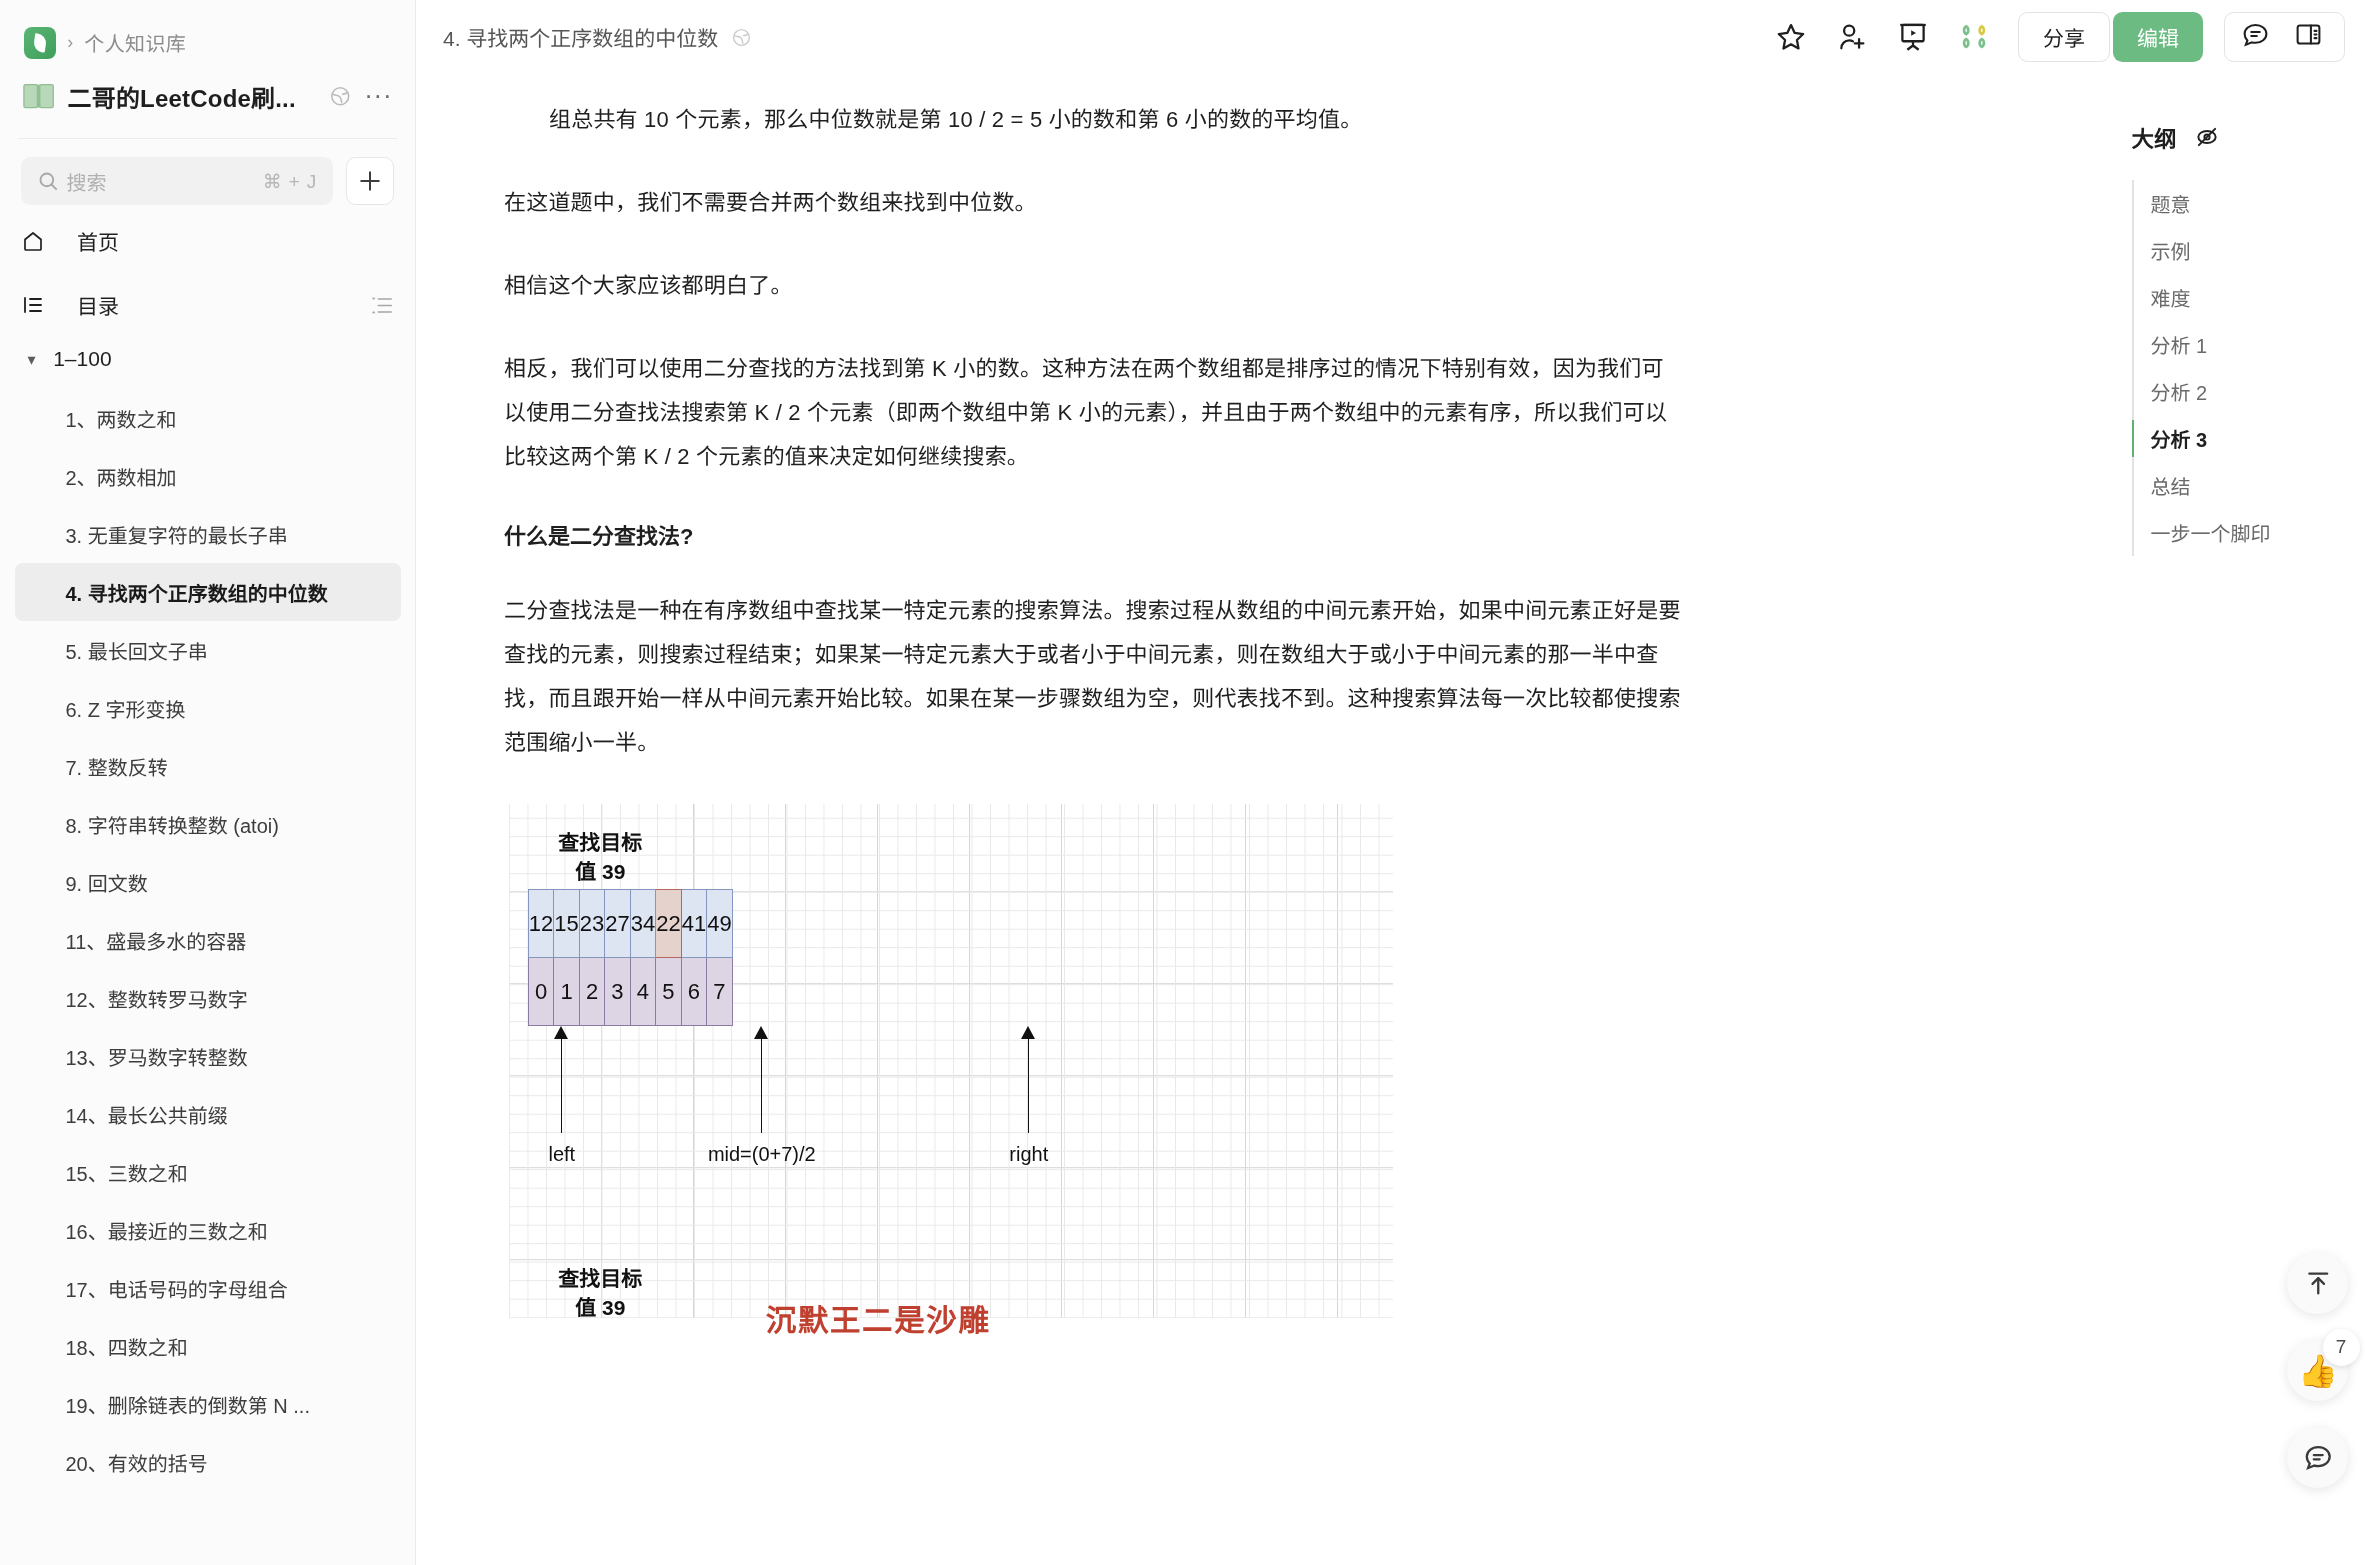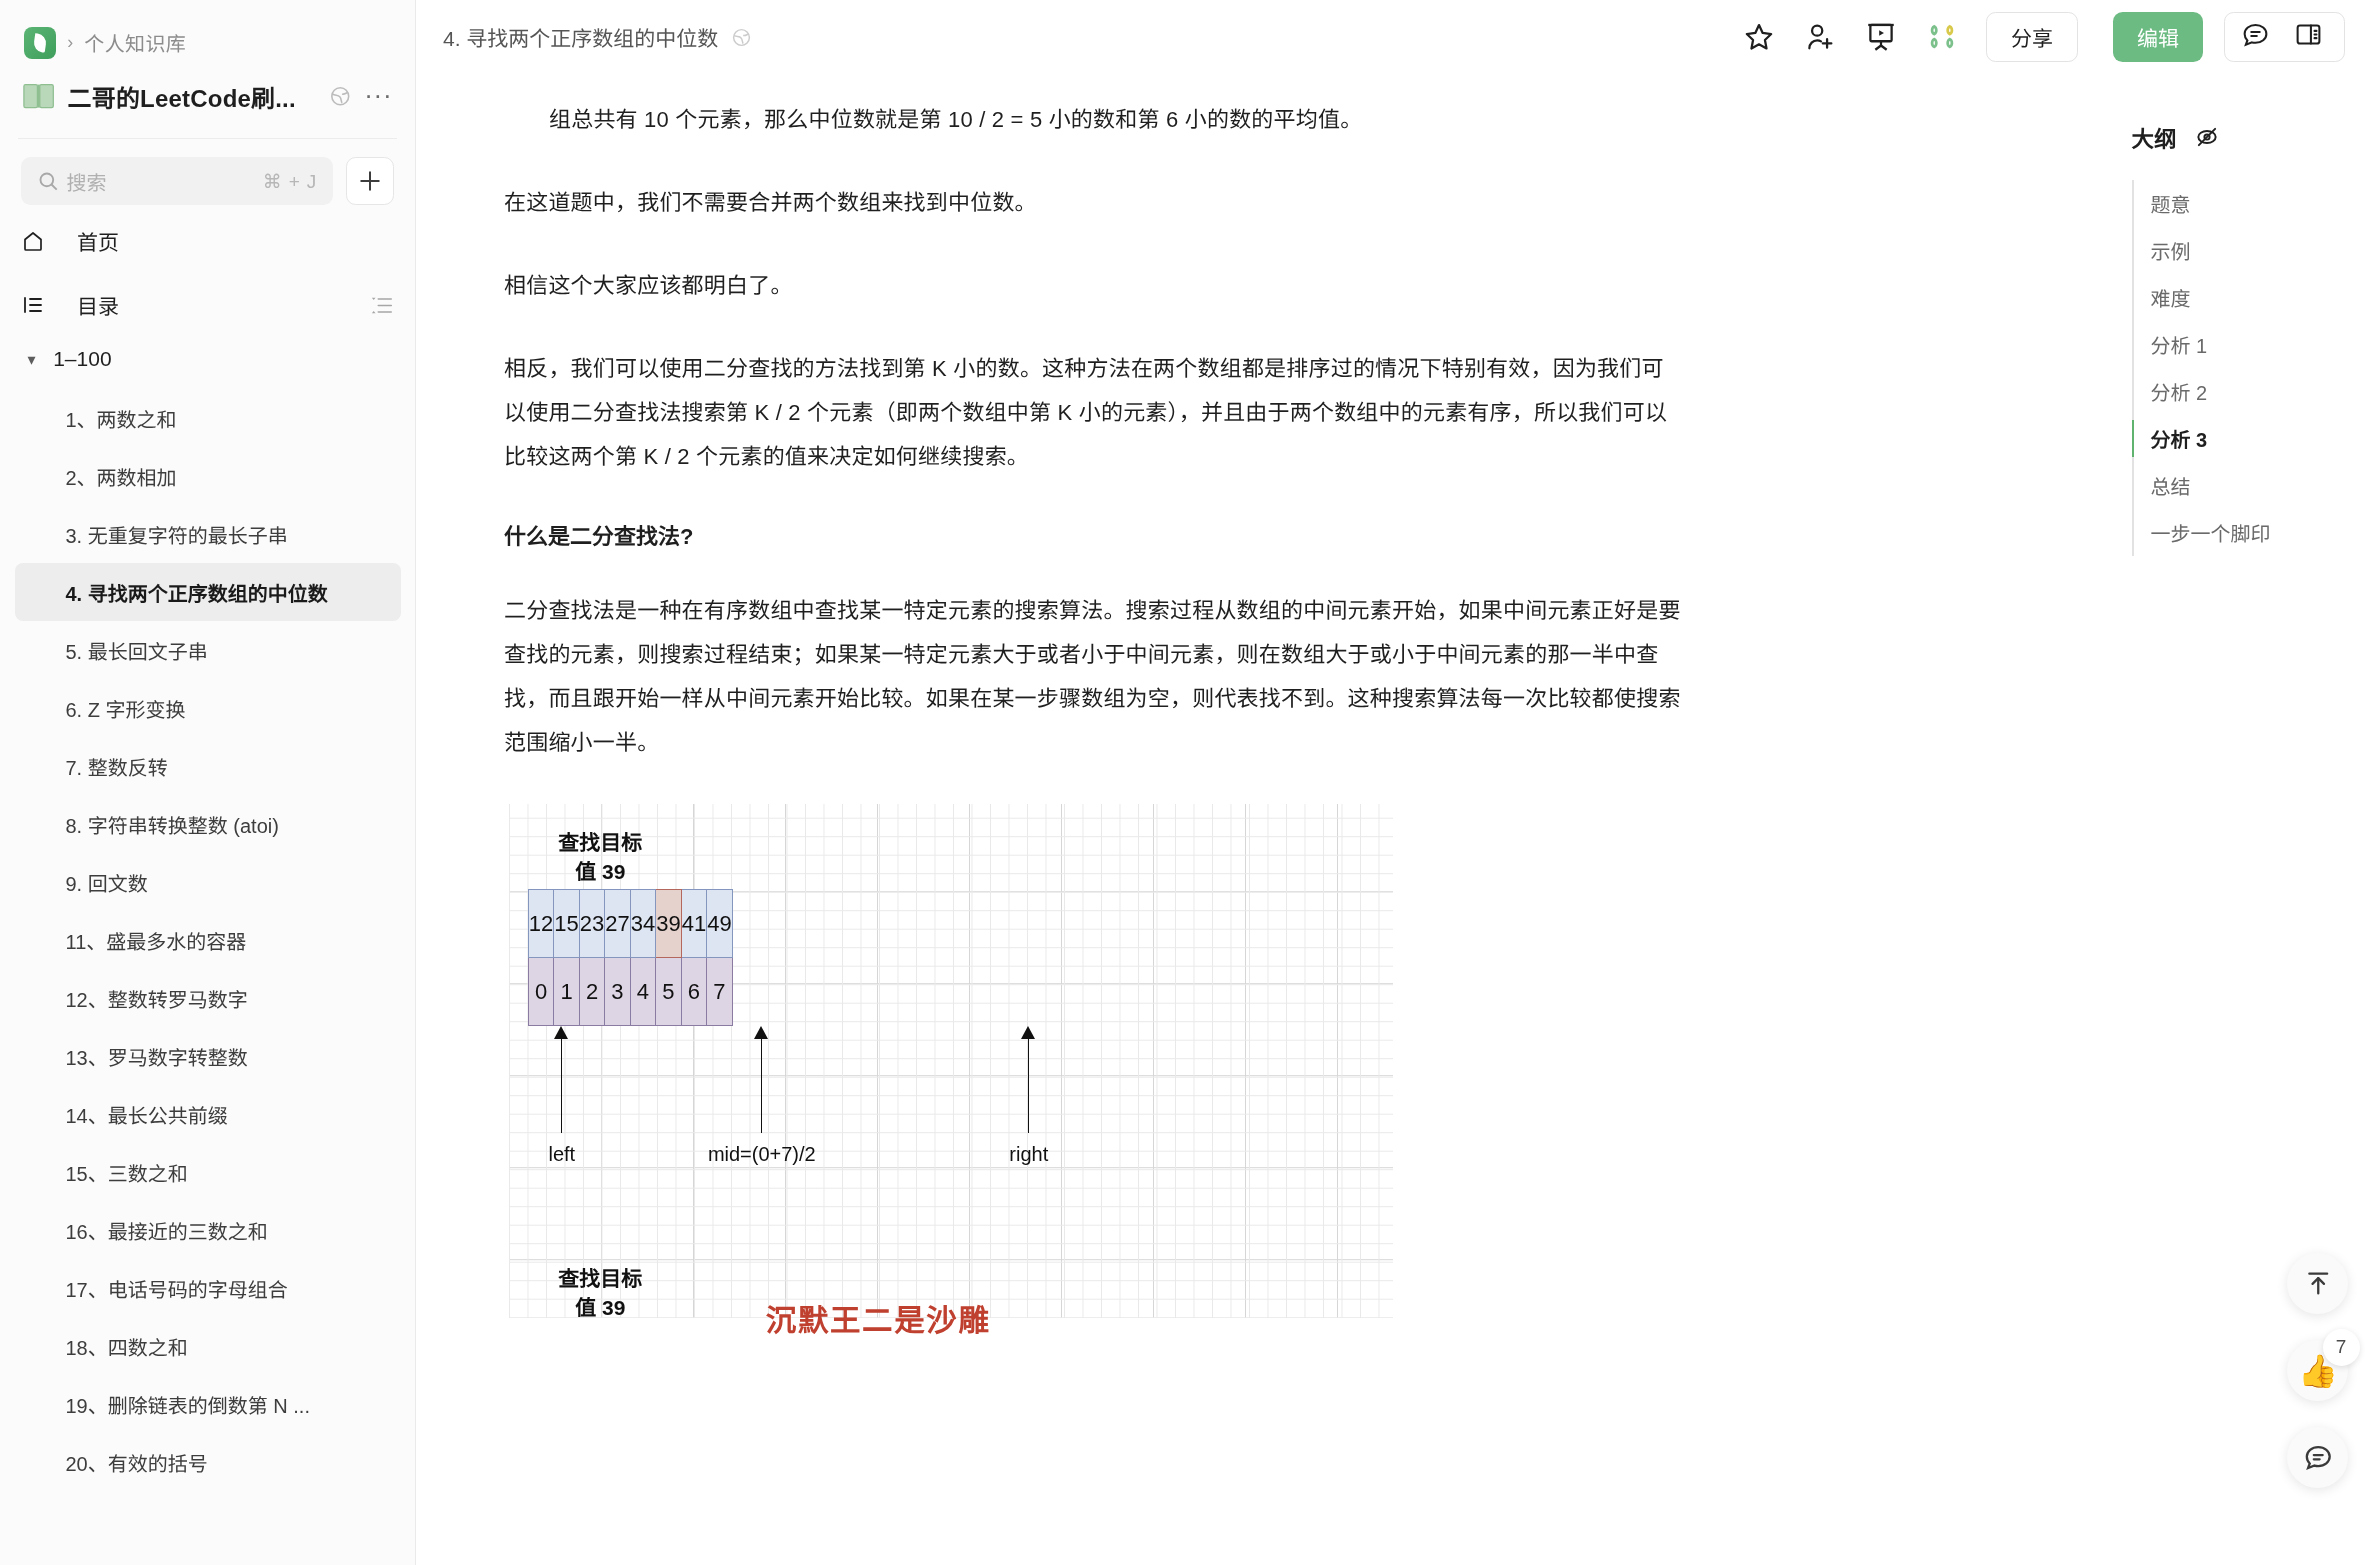--- a/index.html
+++ b/index.html
@@ -144,21 +144,21 @@
   }
   .doc-tab .globe-ico { opacity: .5; width: 21px; height: 21px; }
   .topbar-spacer { flex: 1 1 auto; }
   .tb-icons { display: flex; align-items: center; gap: 27px; margin-right: 27px; }
   .tb-ico { width: 34px; height: 34px; cursor: pointer; }
   .btn {
     height: 50px; border-radius: 9.6px; display: flex;
     align-items: center; justify-content: center;
     font-size: 21px; padding: 0 24px; cursor: pointer;
   }
-  .btn-share { border: 0.8px solid #e3e3e3; background: #fff; color: #1f1f1f; margin-right: 35px; }
+  .btn-share { border: 0.8px solid #e3e3e3; background: #fff; color: #1f1f1f; margin-right: 3px; }
   .btn-edit { background: #6cbb83; color: #fff; font-weight: 400; margin-right: 21px; }
   .tb-group {
     display: flex; align-items: center; gap: 19px;
     border: 0.8px solid #e3e3e3; border-radius: 9.6px;
     height: 50px; padding: 0 16px;
   }
 
   .content-wrap { flex: 1 1 auto; display: flex; overflow: hidden; }
 
   .doc-body {
@@ -466,21 +466,21 @@
 值 39</div>
 
             <table class="array-table">
               <tbody>
                   <tr class="row-val">
                 <td>12</td>
                 <td>15</td>
                 <td>23</td>
                 <td>27</td>
                 <td>34</td>
-                <td class="hl">39</td>
+                <td class="hl">22</td>
                 <td>41</td>
                 <td>49</td>
               </tr>
               <tr class="row-idx">
                 <td>0</td>
                 <td>1</td>
                 <td>2</td>
                 <td>3</td>
                 <td>4</td>
                 <td>5</td>

